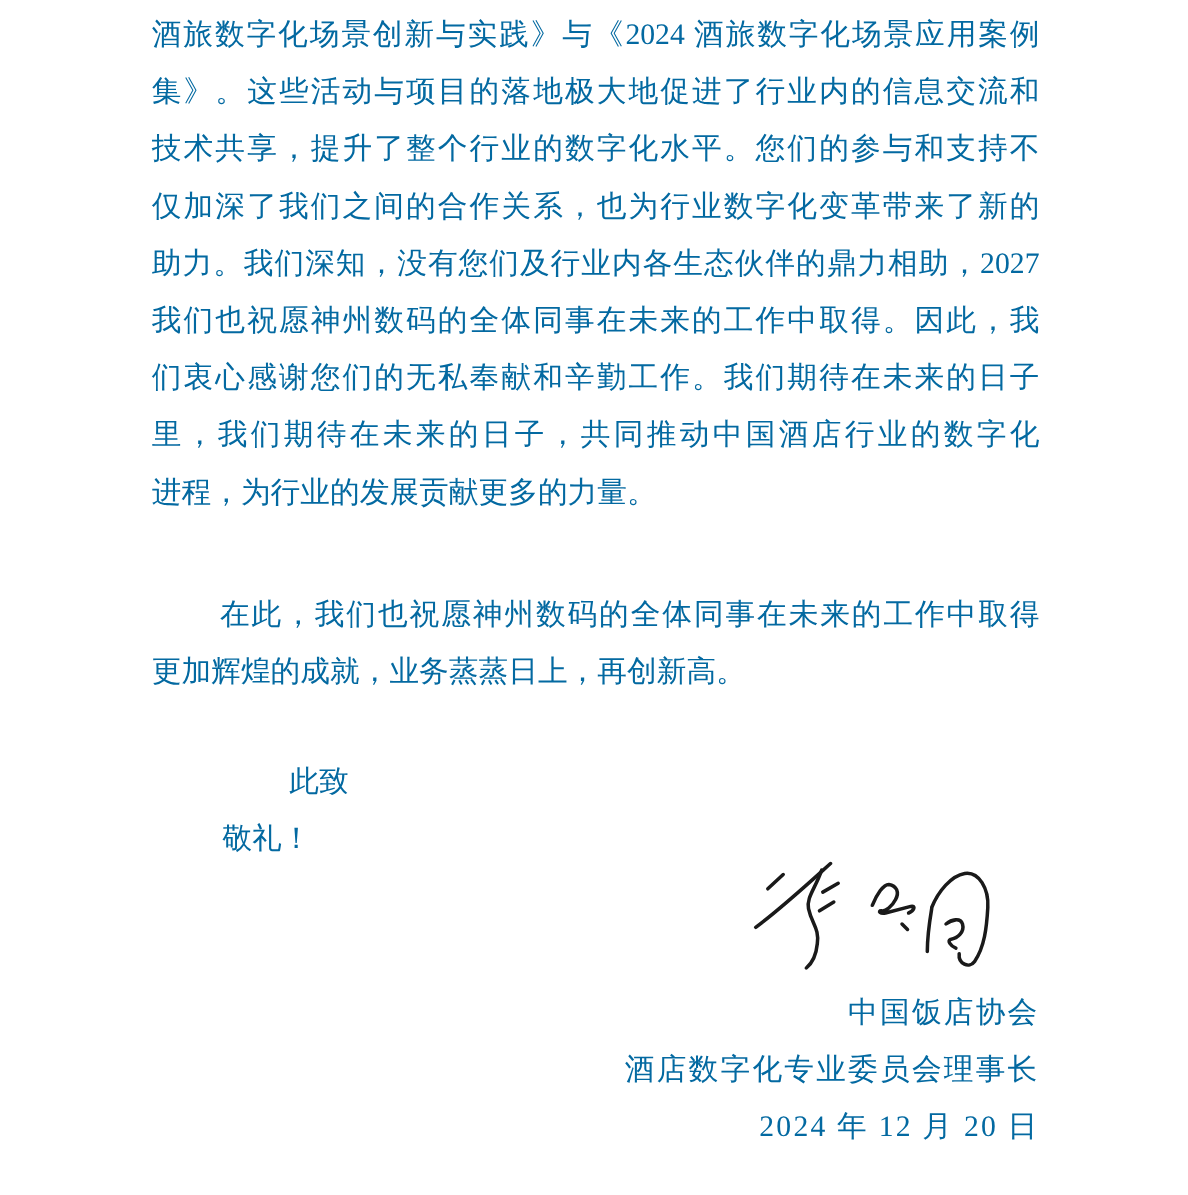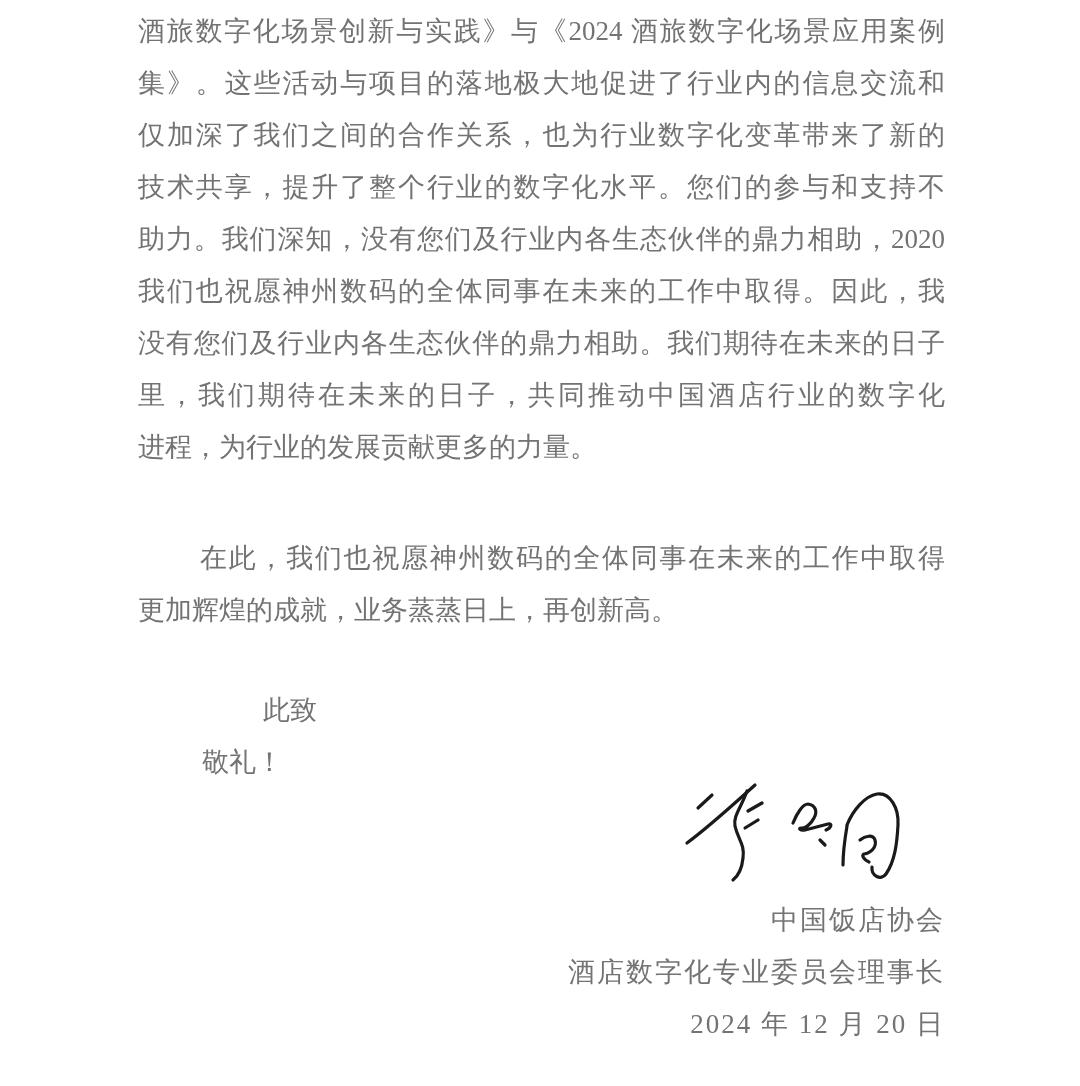--- a/index.html
+++ b/index.html
@@ -4,21 +4,21 @@
 <style>
   html, body { margin: 0; padding: 0; background: #ffffff; }
   .page {
     position: relative;
     width: 1080px;
     height: 1086px;
     background: #ffffff;
     box-sizing: border-box;
     padding: 5px 135px 0 138px;
     font-family: "Liberation Serif", "DejaVu Serif", serif;
-    color: #737373;
+    color: #0369a1;
     font-size: 27px;
     overflow: hidden;
   }
   .line {
     height: 52px;
     line-height: 52px;
     text-align: justify;
     text-align-last: justify;
     white-space: nowrap;
   }
@@ -43,25 +43,25 @@
   }
 </style>
 </head>
 <body>
 
 <div class="page">
 
   <div>
     <div class="line">酒旅数字化场景创新与实践》与《2024 酒旅数字化场景应用案例</div>
     <div class="line">集》。这些活动与项目的落地极大地促进了行业内的信息交流和</div>
+    <div class="line">技术共享，提升了整个行业的数字化水平。您们的参与和支持不</div>
     <div class="line">仅加深了我们之间的合作关系，也为行业数字化变革带来了新的</div>
-    <div class="line">技术共享，提升了整个行业的数字化水平。您们的参与和支持不</div>
-    <div class="line">助力。我们深知，没有您们及行业内各生态伙伴的鼎力相助，2020</div>
+    <div class="line">助力。我们深知，没有您们及行业内各生态伙伴的鼎力相助，2027</div>
     <div class="line">我们也祝愿神州数码的全体同事在未来的工作中取得。因此，我</div>
-    <div class="line">没有您们及行业内各生态伙伴的鼎力相助。我们期待在未来的日子</div>
+    <div class="line">们衷心感谢您们的无私奉献和辛勤工作。我们期待在未来的日子</div>
     <div class="line">里，我们期待在未来的日子，共同推动中国酒店行业的数字化</div>
     <div class="line end">进程，为行业的发展贡献更多的力量。</div>
   </div>
 
   <div class="p2">
     <div class="line first">在此，我们也祝愿神州数码的全体同事在未来的工作中取得</div>
     <div class="line end">更加辉煌的成就，业务蒸蒸日上，再创新高。</div>
   </div>
 
   <div class="closing">

